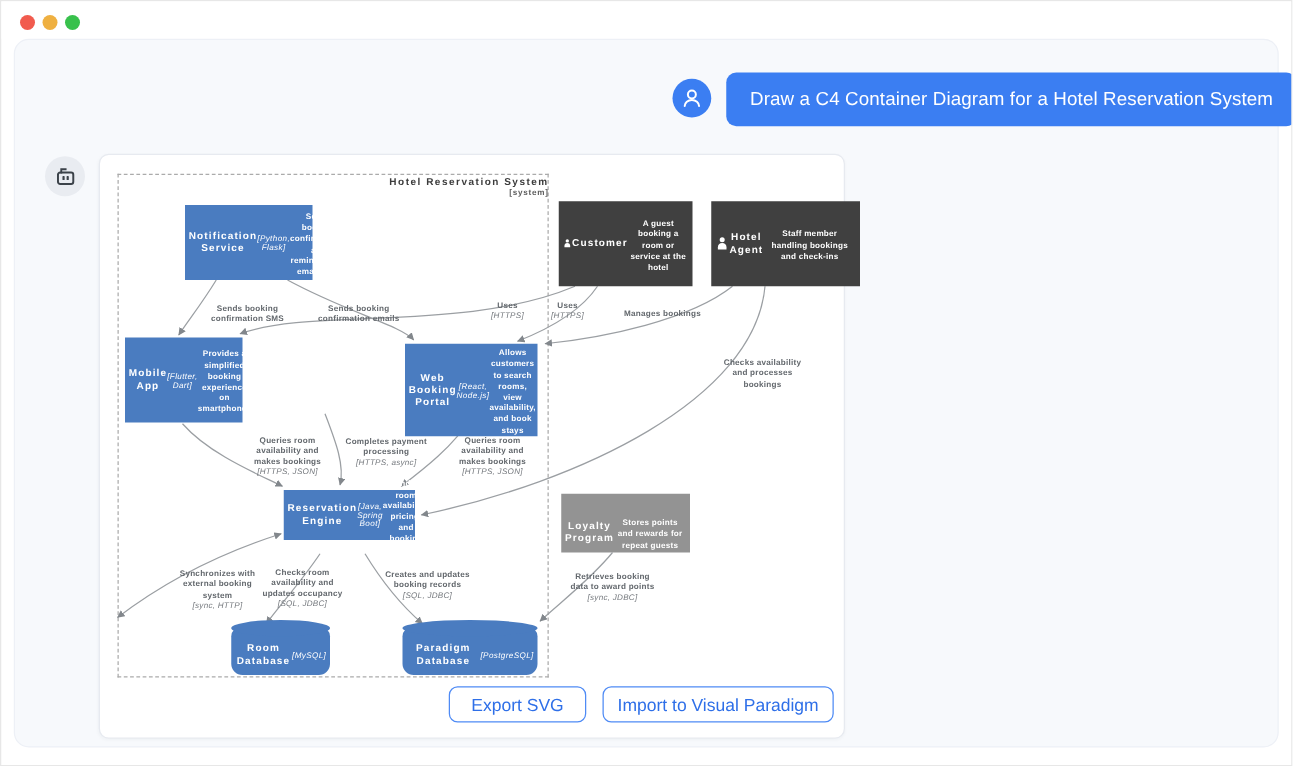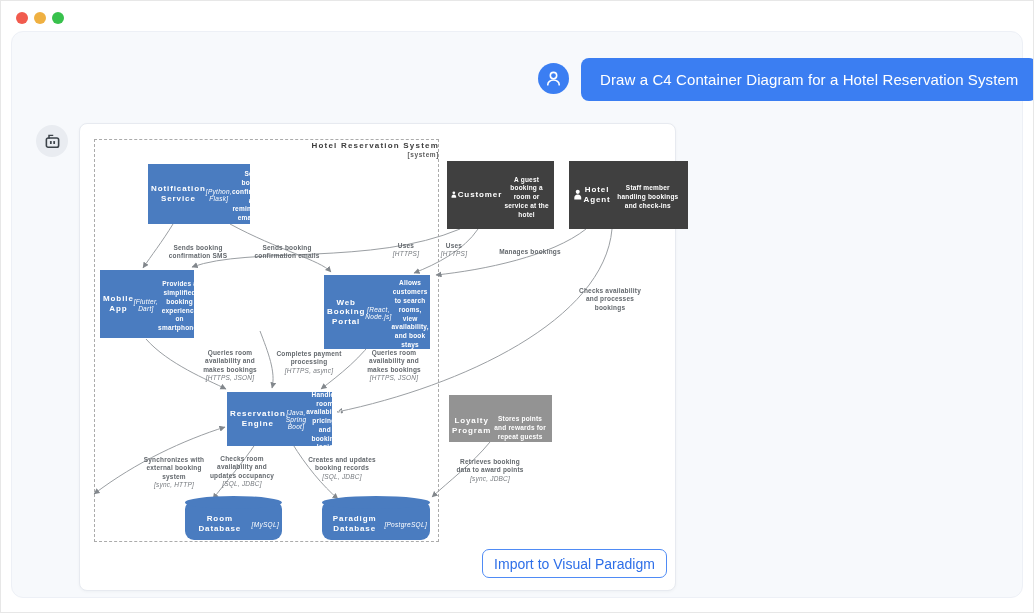--- a/index.html
+++ b/index.html
@@ -161,32 +161,32 @@
         <span class="desc">Provides a simplified booking experience on smartphones</span>
       </div>
 
 
       <div class="node container" style="left:244px;top:151px;width:106px;height:74px">
         <span class="title">Web Booking Portal</span>
         <span class="tech">[React, Node.js]</span>
         <span class="desc">Allows customers to search rooms, view availability, and book stays</span>
       </div>
 
-      <div class="node container" style="left:147px;top:268px;width:105px;height:54px">
+      <div class="node container" style="left:147px;top:268px;width:105px;height:40px">
         <span class="title">Reservation Engine</span>
         <span class="tech">[Java, Spring Boot]</span>
         <span class="desc">Handles room availability, pricing, and booking logic</span>
       </div>
 
       <div class="node external" style="left:369px;top:271px;width:103px;height:47px">
         <span class="title">Loyalty Program</span>
         <span class="desc">Stores points and rewards for repeat guests</span>
       </div>
 
-      <div class="node db" style="left:105px;top:378px;width:97px;height:38px">
+      <div class="node db" style="left:105px;top:378px;width:79px;height:38px">
         <span class="title">Room Database</span>
         <span class="tech">[MySQL]</span>
       </div>
 
       <div class="node db" style="left:242px;top:378px;width:108px;height:38px">
         <span class="title">Paradigm Database</span>
         <span class="tech">[PostgreSQL]</span>
       </div>
 
       <div class="elabel" style="left:118px;top:128px"><span>Sends booking
@@ -211,16 +211,17 @@
 external booking
 system</span><span class="tech">[sync, HTTP]</span></div>
       <div class="elabel" style="left:162px;top:348px"><span>Checks room
 availability and
 updates occupancy</span><span class="tech">[SQL, JDBC]</span></div>
       <div class="elabel" style="left:262px;top:345px"><span>Creates and updates
 booking records</span><span class="tech">[SQL, JDBC]</span></div>
       <div class="elabel" style="left:410px;top:347px"><span>Retrieves booking
 data to award points</span><span class="tech">[sync, JDBC]</span></div>
 
+      <button class="btn-row-btn" id="btn-export">Export SVG</button>
       <button class="btn-row-btn" id="btn-import">Import to Visual Paradigm</button>
     </div>
   </div>
 </div>
 
 </body></html>

